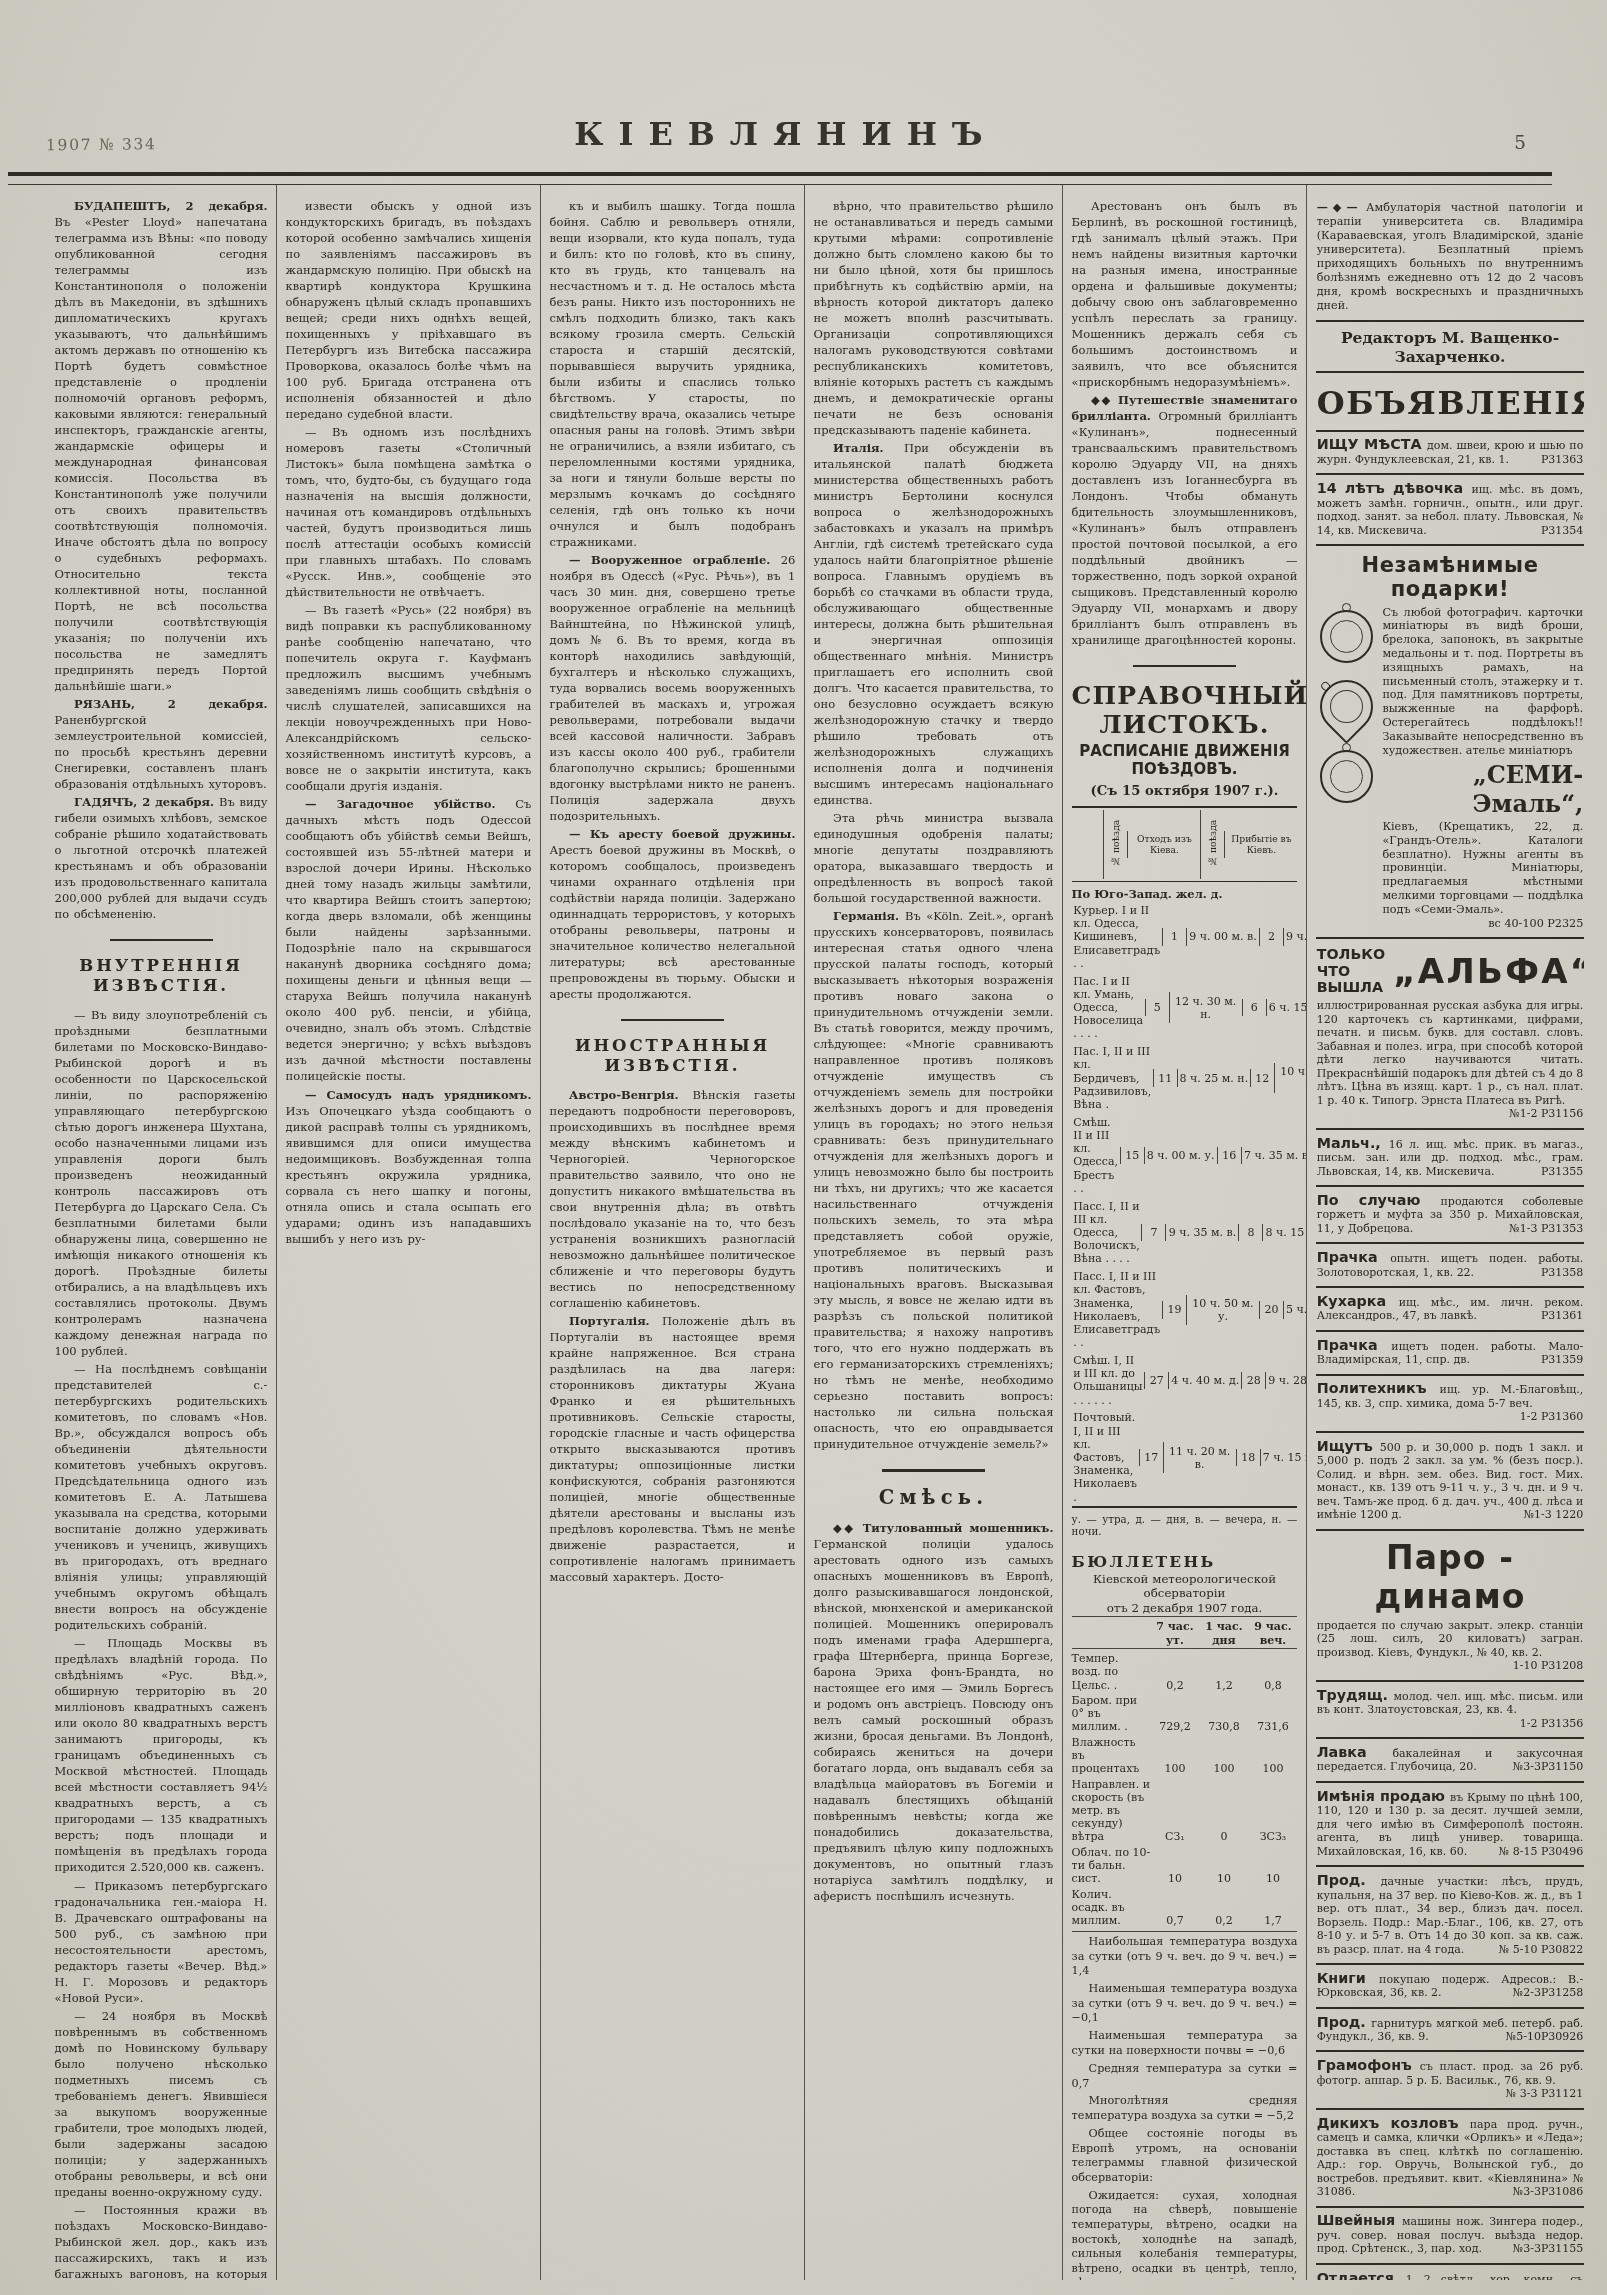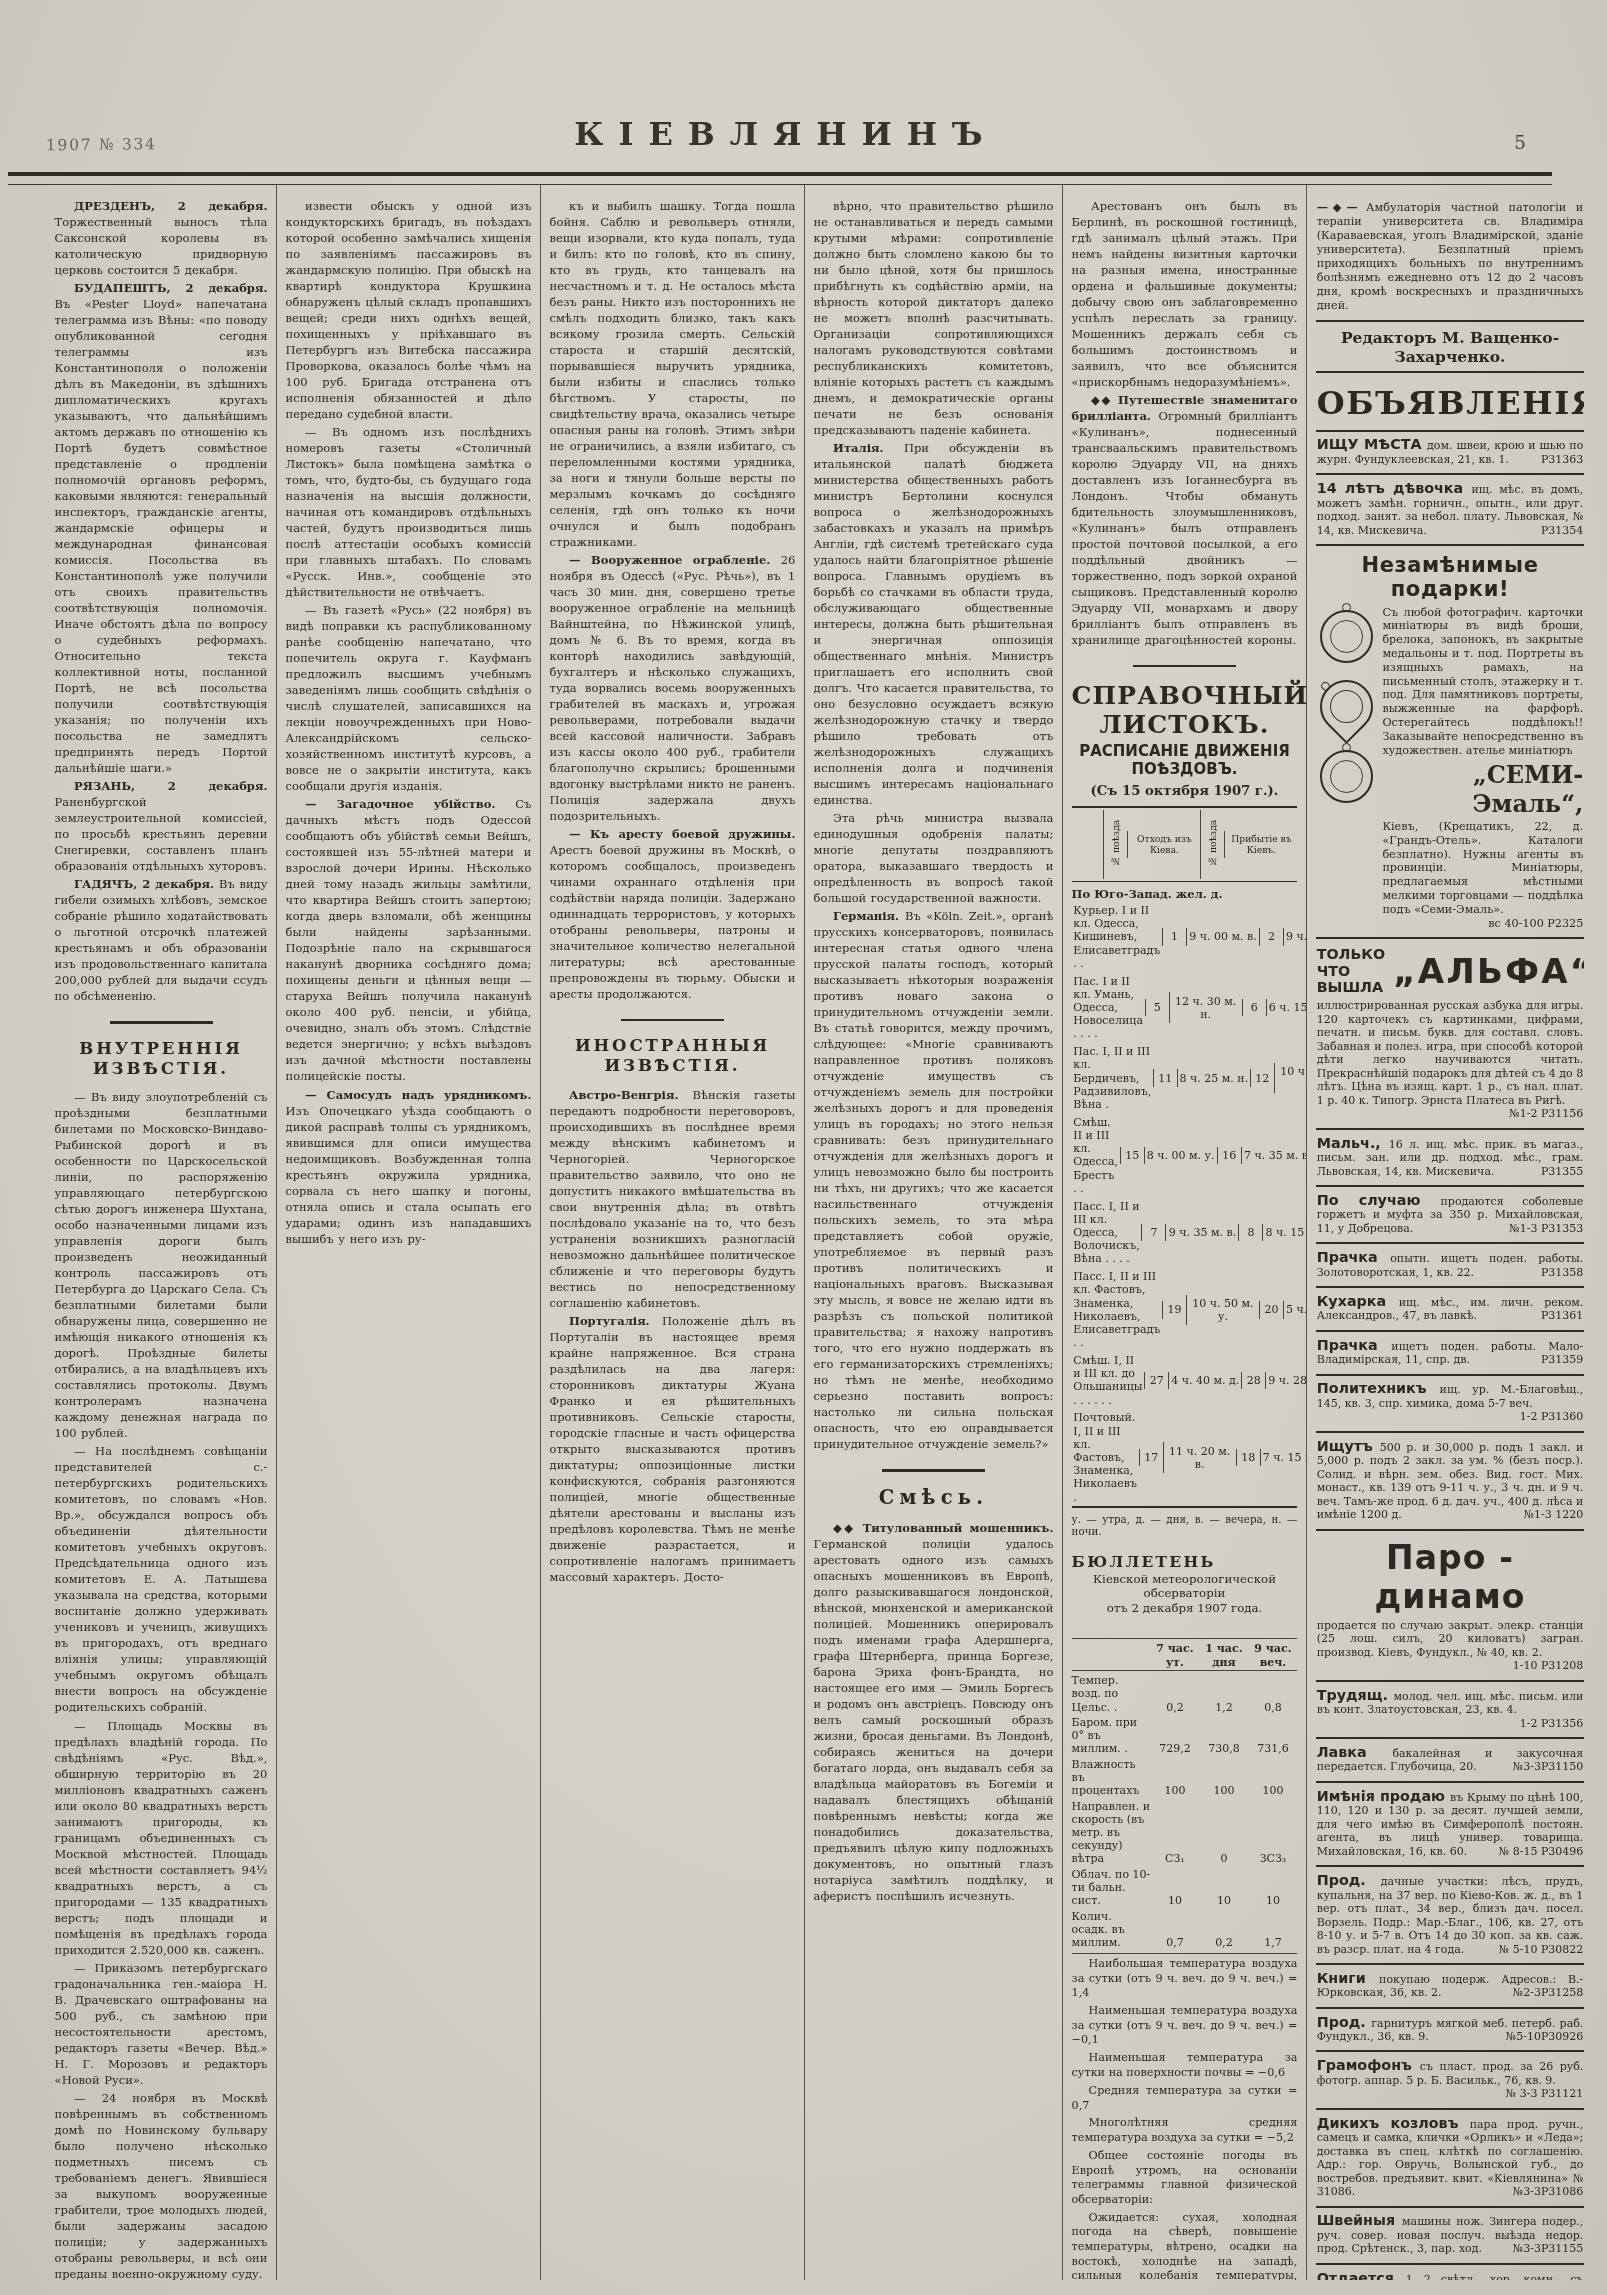--- a/index.html
+++ b/index.html
@@ -44,21 +44,21 @@
   .trow .tn,.trow .tt{border-left:0.9px solid #46433b;text-align:center;}
   .thead{min-height:73px;border-bottom:1.7px double #2e2b25;font-size:9.2px;}
   .thead .vert{writing-mode:vertical-rl;transform:rotate(180deg);margin:0 auto;height:63px;}
   .tgroup{font-weight:700;font-size:11.5px;padding:4.6px 0 1.1px;}
   .tdesc{line-height:13.2px;}
   .tnote{font-size:10.3px;margin:4.6px 0 0;text-align:justify;}
   
   .bul{margin-top:15px;}
   .bul-title{text-align:left;font-weight:800;font-size:15.5px;letter-spacing:2.3px;margin:0;}
   .bul-sub{text-align:center;font-size:11.8px;margin:1.1px 0 0;}
-  .btable{margin-top:23px;border-top:1.1px solid #46433b;border-bottom:1.1px solid #46433b;padding:2.3px 0;}
+  .btable{margin-top:1px;border-top:1.1px solid #46433b;border-bottom:1.1px solid #46433b;padding:2.3px 0;}
   .brow{display:grid;grid-template-columns:1fr 49px 49px 49px;font-size:11px;line-height:13.2px;align-items:end;padding:1.1px 0;}
   .brow .bv{text-align:center;}
   .bhead{font-weight:700;border-bottom:0.6px solid #46433b;margin-bottom:2.3px;}
   .bnote{margin:3.4px 0 0;text-indent:17px;font-size:11.2px;line-height:14.6px;text-align:justify;}
   
   .c6{padding-top:15px;}
   .ad{border-top:2.3px double #2e2b25;padding:6.9px 1.1px 6.9px;overflow:hidden;}
   .ad.first{border-top:none;padding-top:0;}
   .notice{font-size:11.2px;line-height:14px;text-align:justify;margin:0;}
   .orn{font-weight:700;letter-spacing:-1.1px;}
@@ -94,21 +94,20 @@
     <div class="mast-title">КІЕВЛЯНИНЪ</div>
     <div class="mast-page">5</div>
   </div>
   <div class="mast-rule"></div>
 
   <div class="cols">
 
     <div class="col c1">
       <div>
 
-      <p class="par"><span class="plead">ДРЕЗДЕНЪ, 2 декабря.</span><span>Торжественный выносъ тѣла Саксонской королевы въ католическую придворную церковь состоится 5 декабря.</span></p>
           <p class="par"><span class="plead">БУДАПЕШТЪ, 2 декабря.</span><span>Въ «Pester Lloyd» напечатана телеграмма изъ Вѣны: «по поводу опубликованной сегодня телеграммы изъ Константинополя о положеніи дѣлъ въ Македоніи, въ здѣшнихъ дипломатическихъ кругахъ указываютъ, что дальнѣйшимъ актомъ державъ по отношенію къ Портѣ будетъ совмѣстное представленіе о продленіи полномочій органовъ реформъ, каковыми являются: генеральный инспекторъ, гражданскіе агенты, жандармскіе офицеры и международная финансовая комиссія. Посольства въ Константинополѣ уже получили отъ своихъ правительствъ соотвѣтствующія полномочія. Иначе обстоятъ дѣла по вопросу о судебныхъ реформахъ. Относительно текста коллективной ноты, посланной Портѣ, не всѣ посольства получили соотвѣтствующія указанія; по полученіи ихъ посольства не замедлятъ предпринять передъ Портой дальнѣйшіе шаги.»</span></p>
           <p class="par"><span class="plead">РЯЗАНЬ, 2 декабря.</span><span>Раненбургской землеустроительной комиссіей, по просьбѣ крестьянъ деревни Снегиревки, составленъ планъ образованія отдѣльныхъ хуторовъ.</span></p>
           <p class="par"><span class="plead">ГАДЯЧЪ, 2 декабря.</span><span>Въ виду гибели озимыхъ хлѣбовъ, земское собраніе рѣшило ходатайствовать о льготной отсрочкѣ платежей крестьянамъ и объ образованіи изъ продовольственнаго капитала 200,000 рублей для выдачи ссудъ по обсѣмененію.</span></p>
         </div>
       <div class="sect">
         <div class="bar"></div>
         <h2>ВНУТРЕННІЯ ИЗВѢСТІЯ.</h2>
       </div>
       <div>
 

